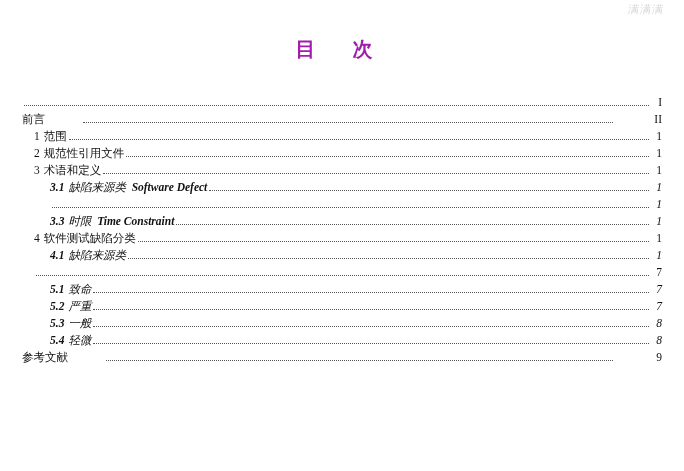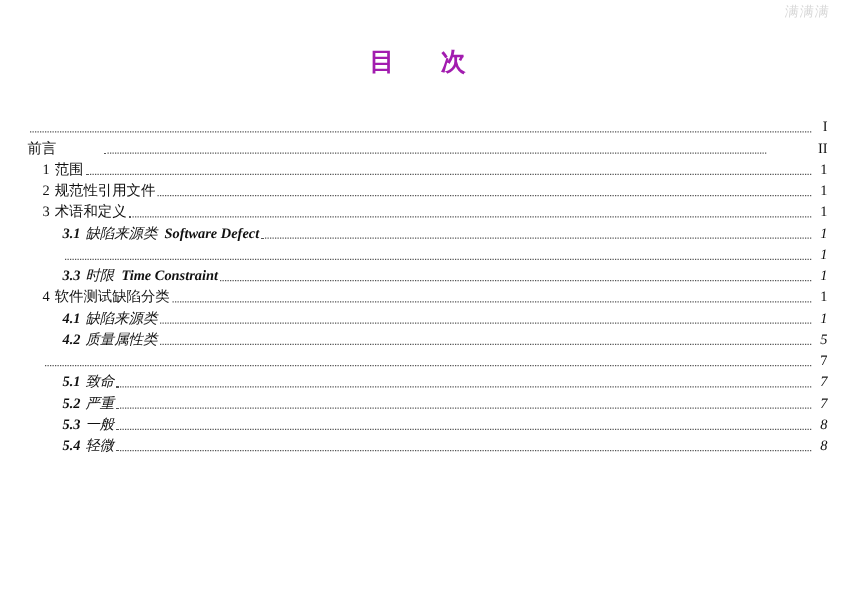--- a/index.html
+++ b/index.html
@@ -134,25 +134,20 @@
       <div class="toc-row lvl-1">
         <span class="lbl"><span class="num">4</span><span>软件测试缺陷分类</span></span>
         <span class="dots"></span>
         <span class="pg">1</span>
       </div>
       <div class="toc-row lvl-2">
         <span class="lbl"><span class="num">4.1</span><span>缺陷来源类</span></span>
         <span class="dots"></span>
         <span class="pg">1</span>
       </div>
-      <div class="toc-row lvl-2">
-        <span class="lbl"><span class="num">4.2</span><span>质量属性类</span></span>
-        <span class="dots"></span>
-        <span class="pg">5</span>
-      </div>
       <div class="toc-row lvl-1">
         <span class="dots"></span>
         <span class="pg">7</span>
       </div>
       <div class="toc-row lvl-2">
         <span class="lbl"><span class="num">5.1</span><span>致命</span></span>
         <span class="dots"></span>
         <span class="pg">7</span>
       </div>
       <div class="toc-row lvl-2">
@@ -163,15 +158,20 @@
       <div class="toc-row lvl-2">
         <span class="lbl"><span class="num">5.3</span><span>一般</span></span>
         <span class="dots"></span>
         <span class="pg">8</span>
       </div>
       <div class="toc-row lvl-2">
         <span class="lbl"><span class="num">5.4</span><span>轻微</span></span>
         <span class="dots"></span>
         <span class="pg">8</span>
       </div>
+      <div class="toc-row lvl-front">
+        <span class="lbl"><span>参考文献</span></span>
+        <span class="dots"></span>
+        <span class="pg">9</span>
+      </div>
     </div>
 
 </div>
 
 </body></html>

